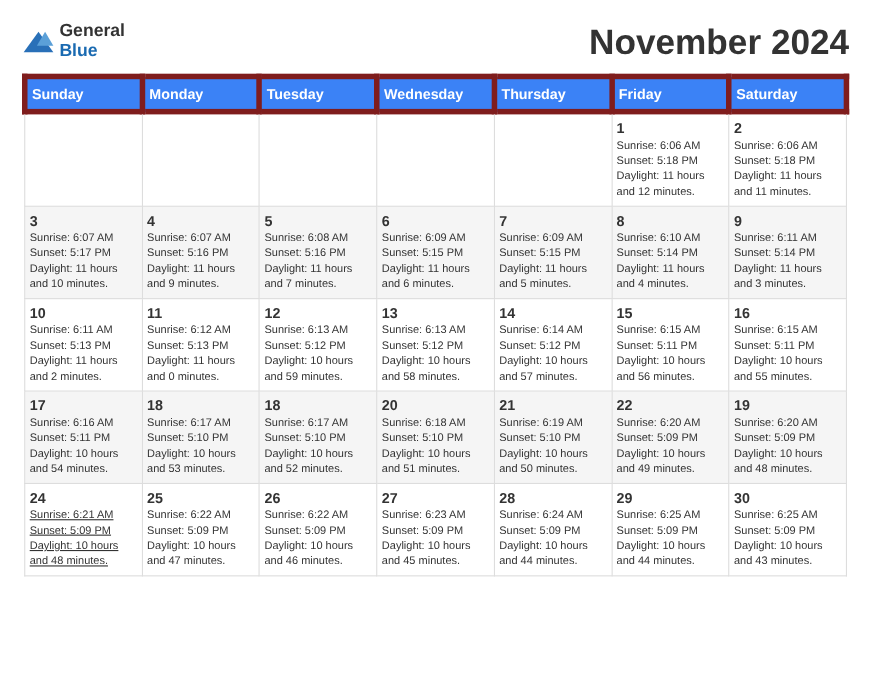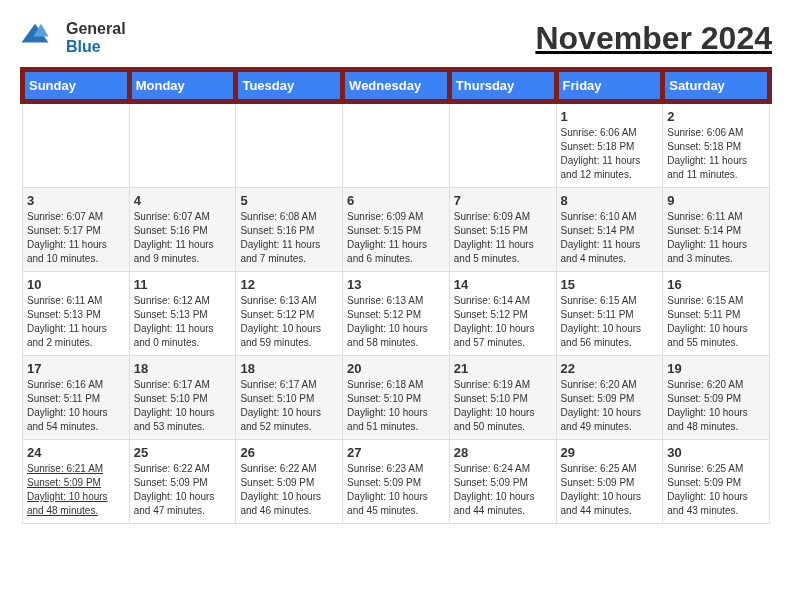--- a/index.html
+++ b/index.html
@@ -11,22 +11,22 @@
       min-height: 612px;
     }
     .header {
       display: flex;
       align-items: flex-start;
       justify-content: space-between;
       margin-bottom: 10px;
     }
     .logo {
       display: flex;
-      align-items: flex-start;
-      gap: 16px;
+      align-items: flex-end;
+      gap: 4px;
     }
     .logo-text {
       display: flex;
       flex-direction: column;
       line-height: 1.1;
     }
     .logo-general {
       font-size: 16px;
       font-weight: bold;
       color: #333;
@@ -35,21 +35,20 @@
       font-size: 16px;
       font-weight: bold;
       color: #1a6ab1;
     }
     .logo-icon {
       width: 30px;
       height: 30px;
     }
     .title-block {
       text-align: center;
-      text-decoration: underline;
     }
     .main-title {
       font-size: 32px;
       font-weight: bold;
       color: #333;
     }
     .sub-title {
       font-size: 16px;
       color: #555;
     }

